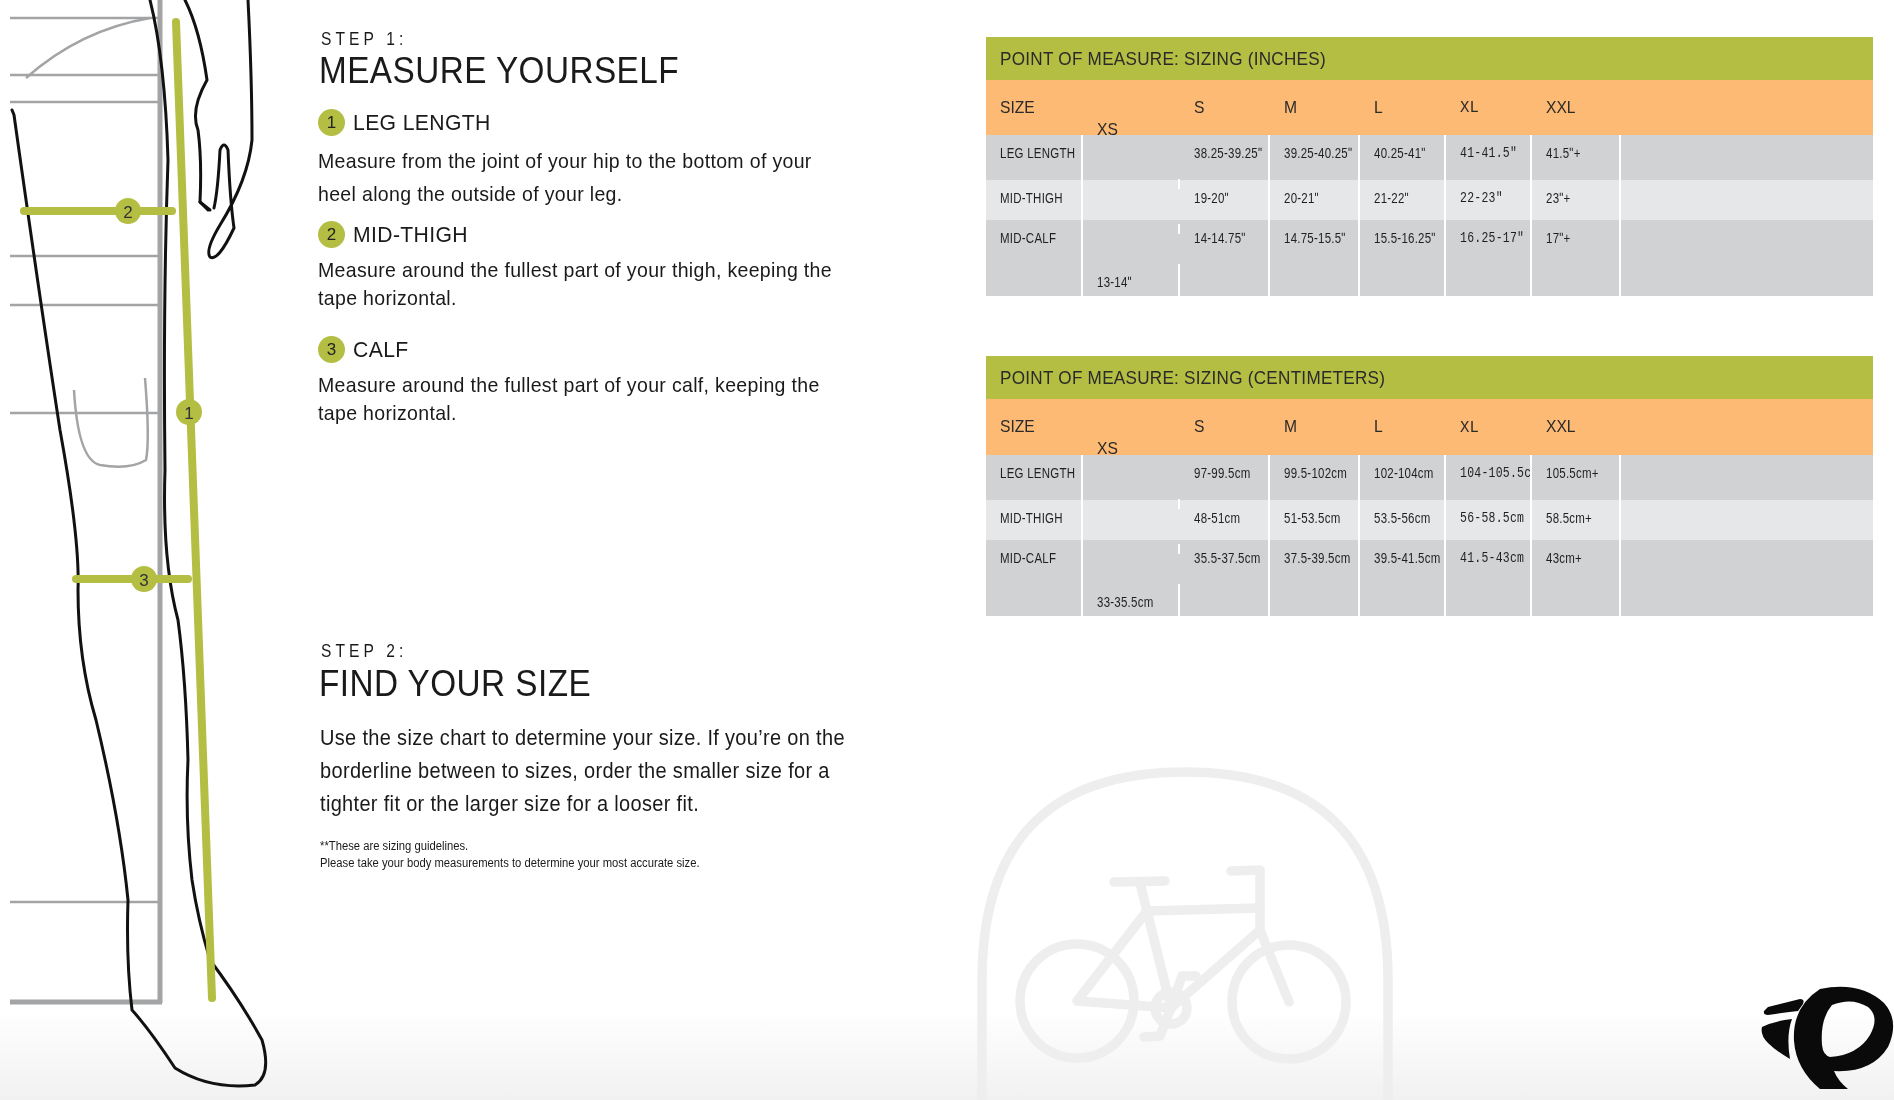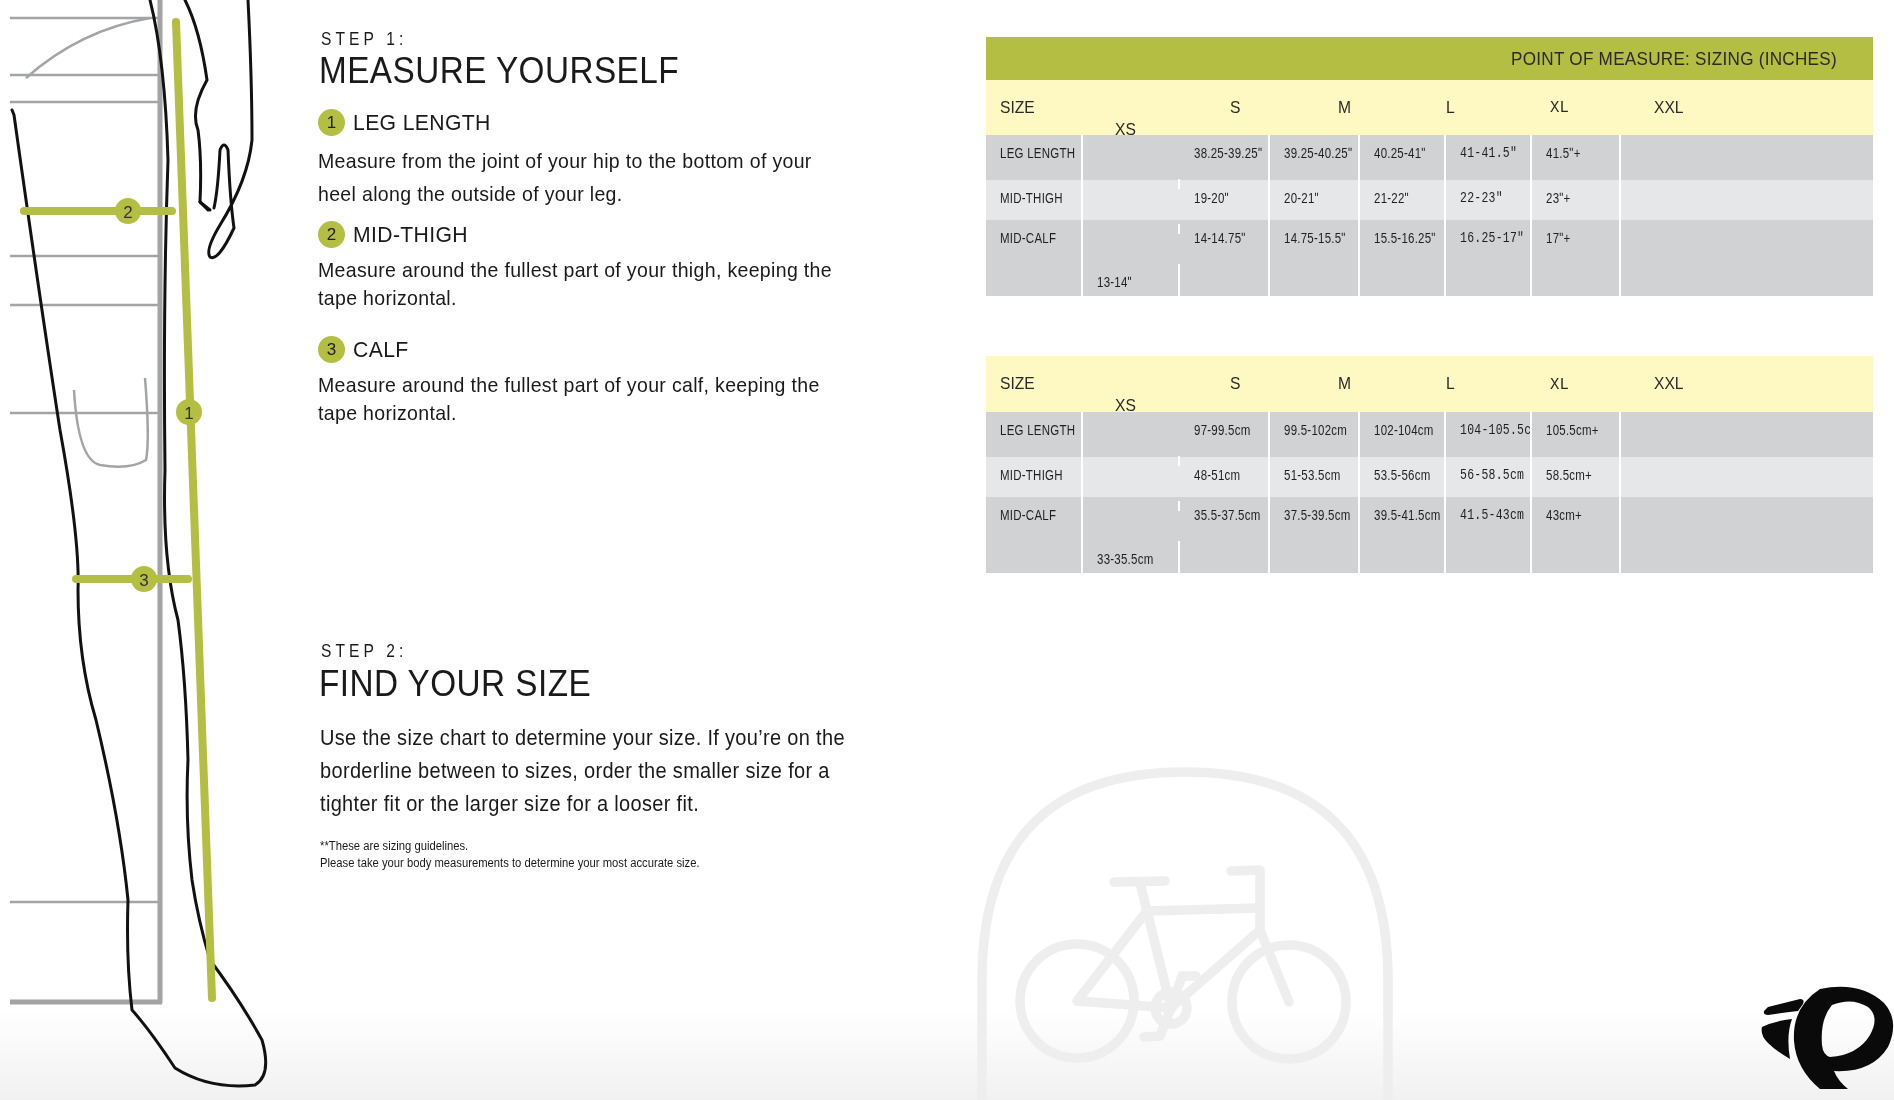--- a/index.html
+++ b/index.html
@@ -52,29 +52,29 @@
     font-family: "Liberation Sans", sans-serif;
     font-size: 12.5px; color: #1a1a1a; white-space: nowrap;
     transform: scaleX(0.9); transform-origin: left top;
   }
 
   
   .size-table { position: absolute; left: 986px; width: 887px; font-family: "Liberation Sans", sans-serif; }
   .table-title {
     height: 43px; background: #b3be43; color: #2a2a2a;
     font-size: 19px; letter-spacing: 0.3px;
-    display: flex; align-items: center; padding-left: 0; justify-content: flex-end;
+    display: flex; align-items: center; padding-left: 14px;
   }
   .table-title span { display: inline-block; transform: scaleX(0.9); transform-origin: left center; white-space: nowrap; }
   .t-row { display: flex; }
   .t-row .c { border-right: 2px solid #ffffff; overflow: hidden; white-space: nowrap; }
   .t-row .c:last-child { border-right: none; }
   .w0 { width: 97px; } .w1 { width: 97px; margin-top: 44px; } .w2 { width: 90px; } .w3 { width: 90px; }
   .w4 { width: 86px; } .w5 { width: 86px; font-family: Liberation Mono, monospace; } .w6 { width: 89px; } .w7 { flex: 1; }
-  .hdr-row { height: 55px; background: #fef9c3; align-items: center; gap: 18px; }
+  .hdr-row { height: 55px; background: #fdba74; align-items: center; }
   .hdr-row .c { border-right-color: transparent; font-size: 17px; color: #2a2a2a; padding-left: 14px; }
   .hdr-row .c span { display: inline-block; transform: scaleX(0.92); transform-origin: left center; }
   .data-row .c { font-size: 14px; color: #1f1f1f; padding-left: 14px; padding-top: 10px; }
   .data-row .c span { display: inline-block; transform: scaleX(0.82); transform-origin: left top; letter-spacing: 0.3px; }
   .data-row .c.label { padding-left: 14px; }
   .row-dark { background: #d1d2d4; }
   .row-light { background: #e6e7e8; }
   .rh-a { height: 45px; } .rh-b { height: 40px; } .rh-c { height: 76px; }
 
   #watermark { left: 960px; top: 750px; width: 450px; height: 350px; }
@@ -209,20 +209,23 @@
     <div class="c w2"><span>14-14.75ʺ</span></div>
     <div class="c w3"><span>14.75-15.5ʺ</span></div>
     <div class="c w4"><span>15.5-16.25ʺ</span></div>
     <div class="c w5"><span>16.25-17ʺ</span></div>
     <div class="c w6"><span>17ʺ+</span></div>
     <div class="c w7"><span></span></div>
   </div>
 </div>
 
 <div class="size-table" style="top:356px;">
+  <div class="table-title">
+      <span>POINT OF MEASURE: SIZING (CENTIMETERS)</span>
+    </div>
   <div class="t-row hdr-row" style="height:56px;">
     <div class="c w0"><span>SIZE</span></div>
     <div class="c w1"><span>XS</span></div>
     <div class="c w2"><span>S</span></div>
     <div class="c w3"><span>M</span></div>
     <div class="c w4"><span>L</span></div>
     <div class="c w5"><span>XL</span></div>
     <div class="c w6"><span>XXL</span></div>
     <div class="c w7"><span></span></div>
   </div>

